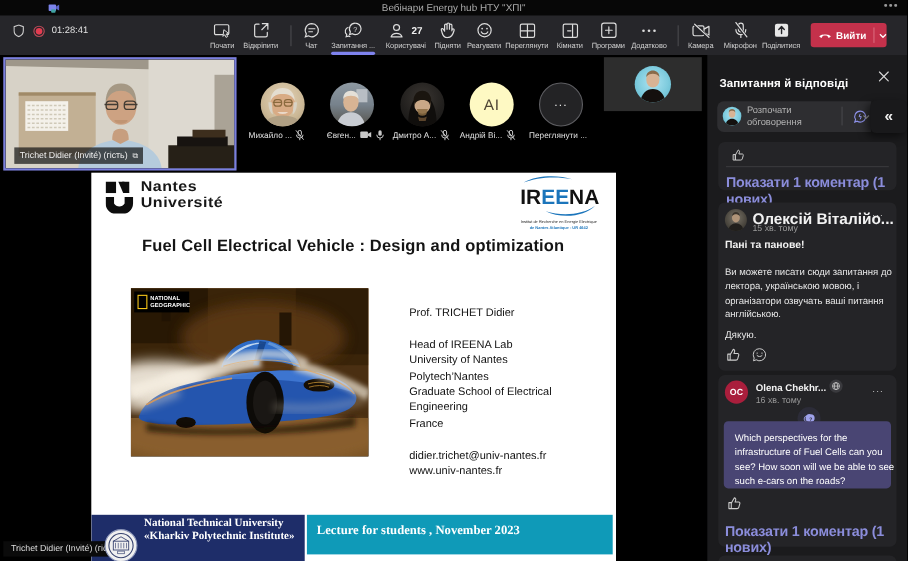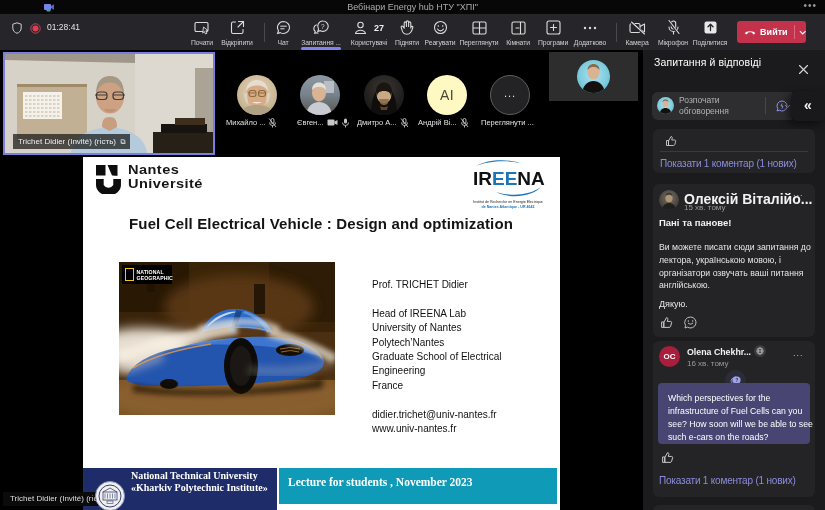--- a/index.html
+++ b/index.html
@@ -23,21 +23,21 @@
 
 #selftile{position:absolute;left:549px;top:52px;width:89px;height:49px;background:#2d2d2d;z-index:7}
 
 #stagelabel{position:absolute;left:3px;top:492px;width:110px;height:14px;background:#0b0b0b;color:#dedede;font-size:8px;line-height:14px;padding-left:7px;white-space:nowrap;overflow:hidden;z-index:9}
 
 .pav{position:absolute;top:75px;width:40px;height:40px;border-radius:50%;overflow:hidden;z-index:6}
 .plab{position:absolute;top:118px;height:11px;color:#e2e2e2;font-size:7.5px;white-space:nowrap;z-index:6;display:flex;align-items:flex-start;gap:3px}
 
 #panel{position:absolute;left:643px;top:50px;width:182px;height:460px;background:#1b1b1d}
 .card{position:absolute;left:10px;width:162px;background:#242427;border-radius:6px}
-.qlink{font-size:10px;font-weight:normal;color:#8b8ddb;letter-spacing:-0.2px}
+.qlink{font-size:13px;font-weight:bold;color:#8b8ddb;letter-spacing:-0.2px}
 </style></head><body>
 <div id="app">
 
   <div id="titlebar">
     <div id="tb-title">Вебінари Energy hub НТУ "ХПІ"</div>
     <svg class="abs" style="left:44px;top:3px" width="10" height="9" viewBox="0 0 10 9">
         <rect x="0" y="1" width="7" height="6" rx="1" fill="#7b83eb"></rect>
         <path d="M7 3 L10 1.2 L10 6.8 L7 5 Z" fill="#5b64c7"></path>
         <rect x="2.5" y="5.5" width="4" height="3" rx="0.8" fill="#41a3a3"></rect>
       </svg>
@@ -423,21 +423,21 @@
       </svg></div>
   <div class="plab" style="left:418px">Андрій Ві...<svg width="9" height="10" viewBox="0 0 9 10">
         <rect x="3" y="0.5" width="3" height="5" rx="1.5" fill="none" stroke="#c8c8c8" stroke-width="0.9"></rect>
         <path d="M1.5 4.5 a3 3 0 0 0 6 0 M4.5 7.5 v2" fill="none" stroke="#c8c8c8" stroke-width="0.9"></path>
         <path d="M1 .5 l7 8.5" stroke="#c8c8c8" stroke-width="0.9"></path>
       </svg></div>
   <div class="plab" style="left:481px">Переглянути ...</div>
   <div id="stagelabel">Trichet Didier (Invité) (гість</div>
 
   <div id="panel">
-    <div class="abs" style="left:11px;top:6px;font-size:10.5px;font-weight:normal;color:#fff;letter-spacing:0.1px">Запитання й відповіді</div>
+    <div class="abs" style="left:11px;top:20px;font-size:10.5px;font-weight:bold;color:#fff;letter-spacing:0.1px">Запитання й відповіді</div>
     <svg class="abs" style="left:155px;top:14px" width="11" height="11" viewBox="0 0 11 11">
         <path d="M1.5 1.5 L9.5 9.5 M9.5 1.5 L1.5 9.5" stroke="#d8d8d8" stroke-width="1.1" stroke-linecap="round"></path>
       </svg>
 
     <div class="abs" style="left:9px;top:42px;width:140px;height:28px;background:#2e2e31;border-radius:6px 0 0 6px">
       <div class="abs" style="left:5px;top:5px;width:17px;height:17px;border-radius:50%;background:radial-gradient(circle at 50% 45%, #aee4f2 0%, #7fccde 55%, #4aa8c0 100%);overflow:hidden">
         <svg width="17" height="17" viewBox="0 0 17 17">
             <ellipse cx="8.5" cy="6.5" rx="3" ry="3.6" fill="#d8b394"></ellipse>
             <path d="M5.5 5.2 c0-2 1.5-3 3-3 c1.5 0 3 1 3 3 c-1-1.2-2-1.5-3-1.5 c-1 0-2 .3-3 1.5 Z" fill="#8a6b4a"></path>
             <path d="M2.5 17 c.5-4 3-6 6-6 c3 0 5.5 2 6 6 Z" fill="#14100e"></path>

